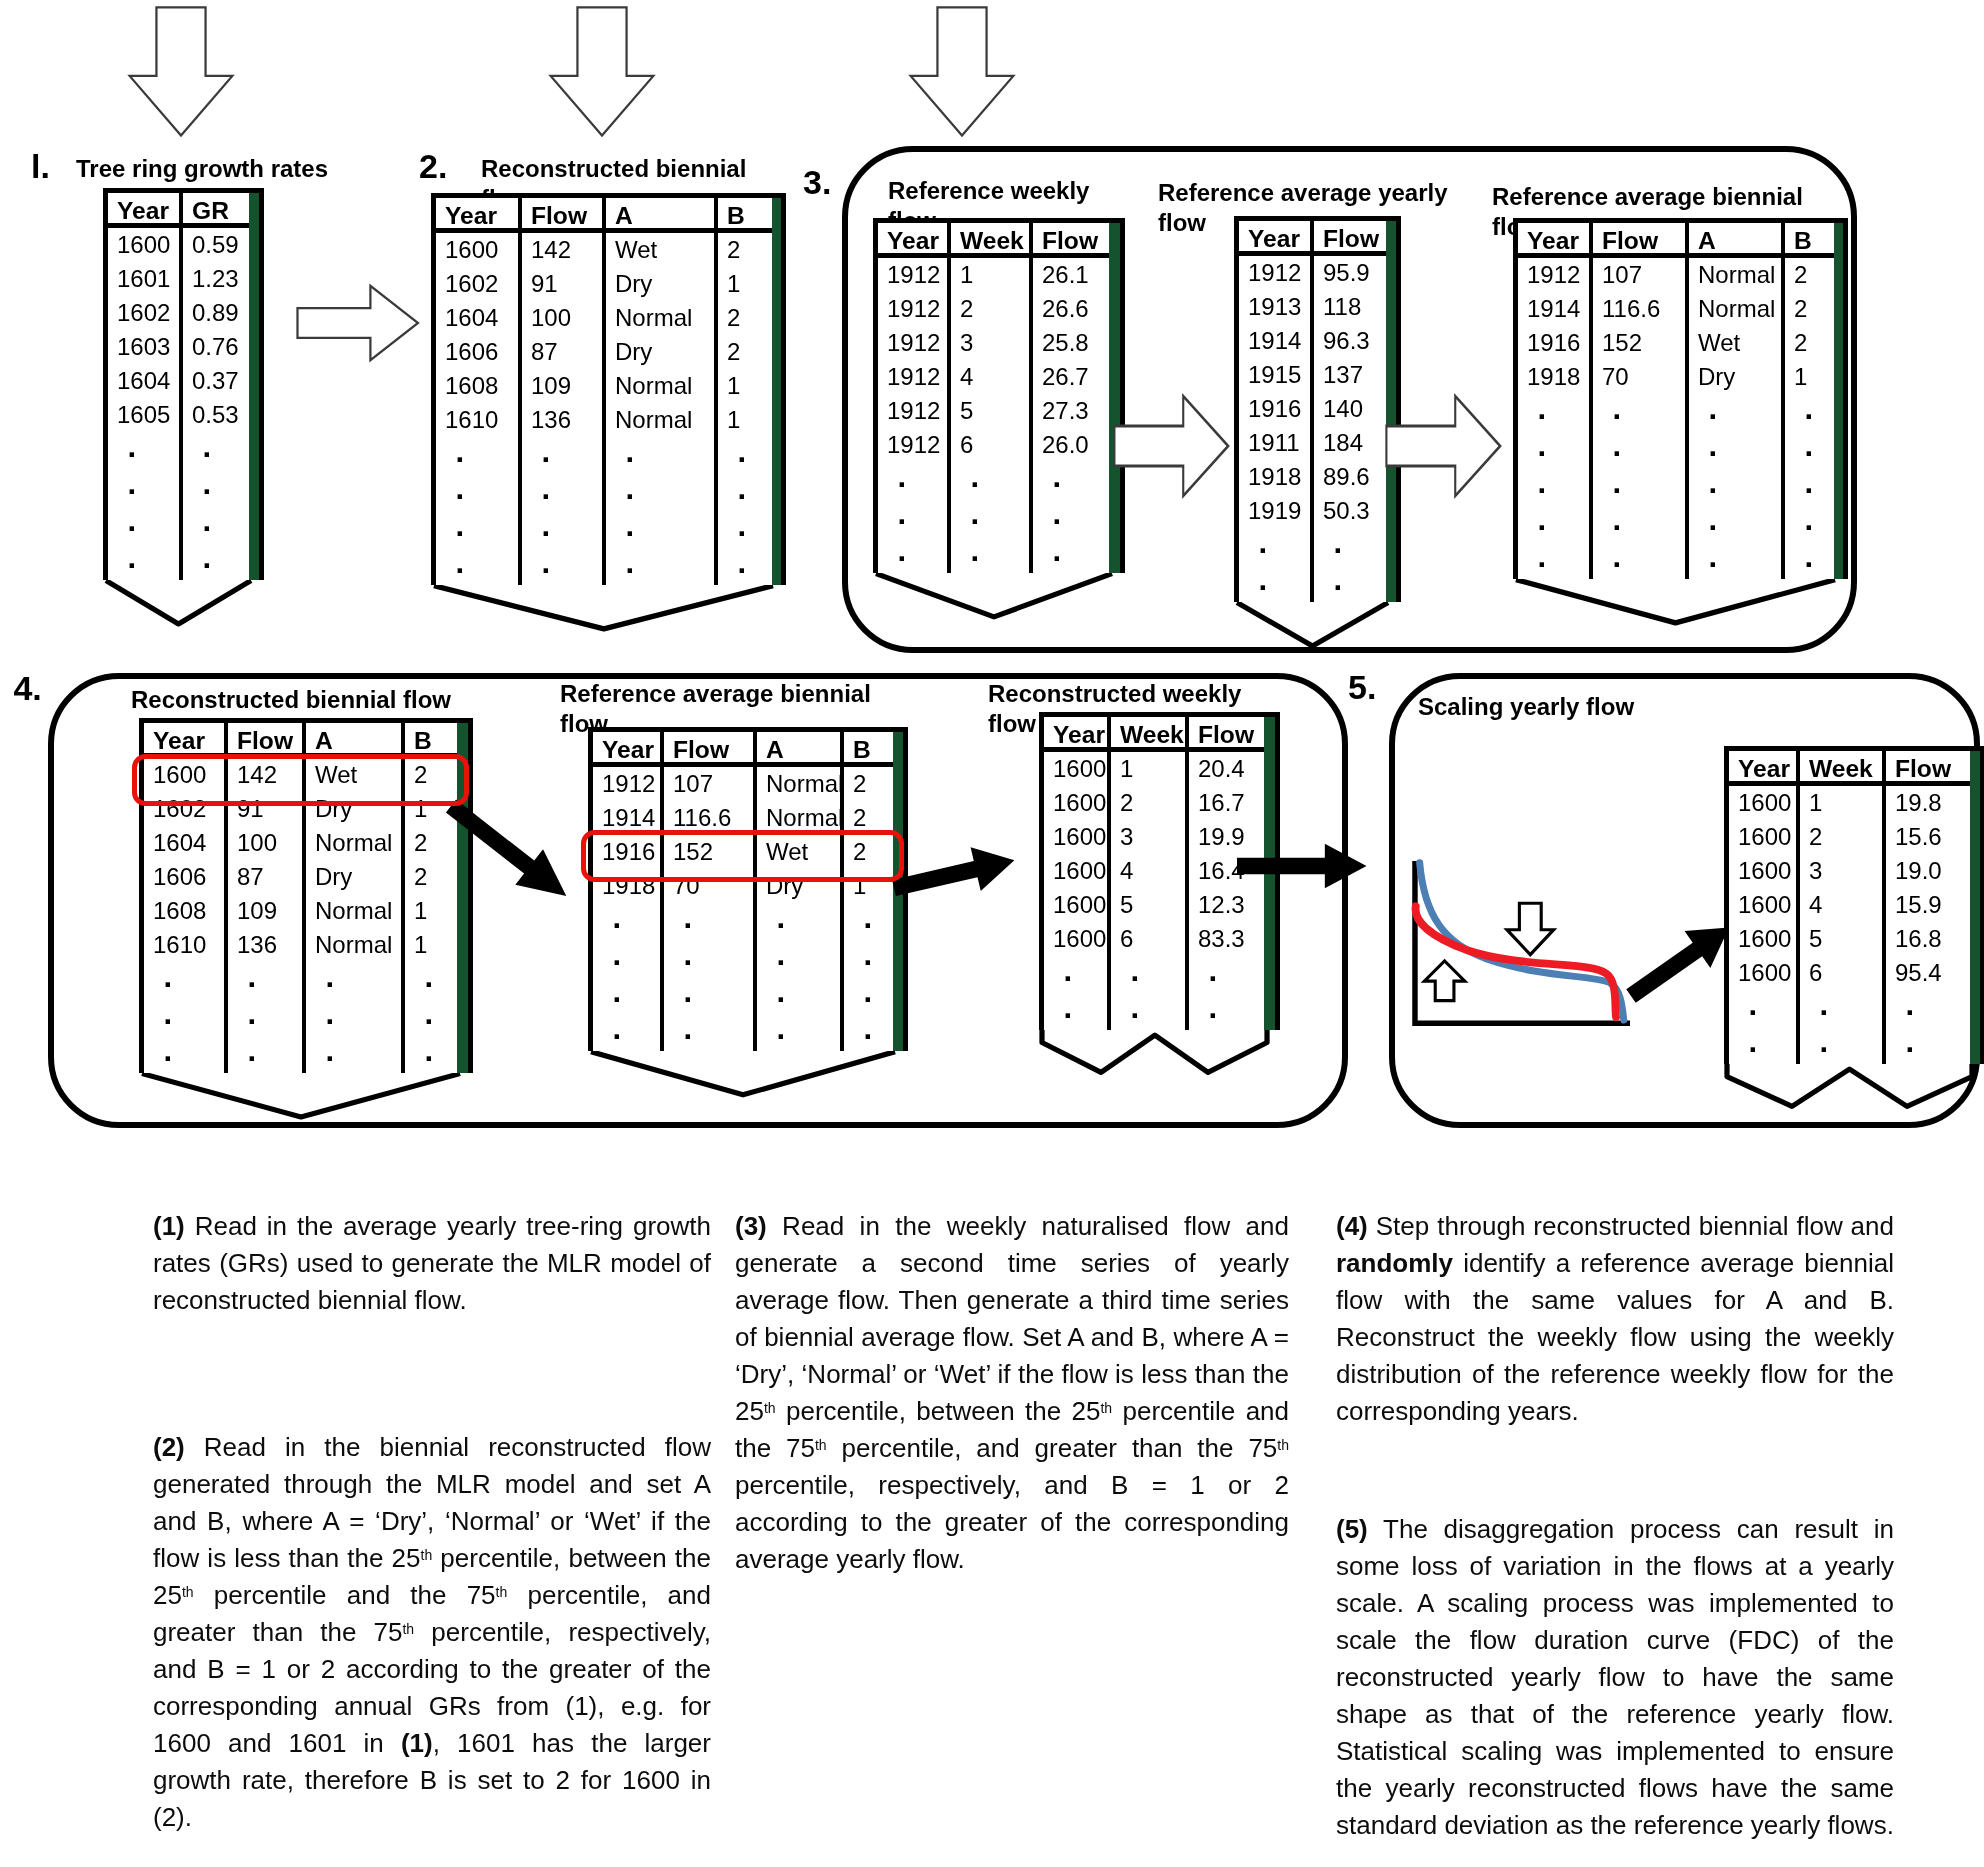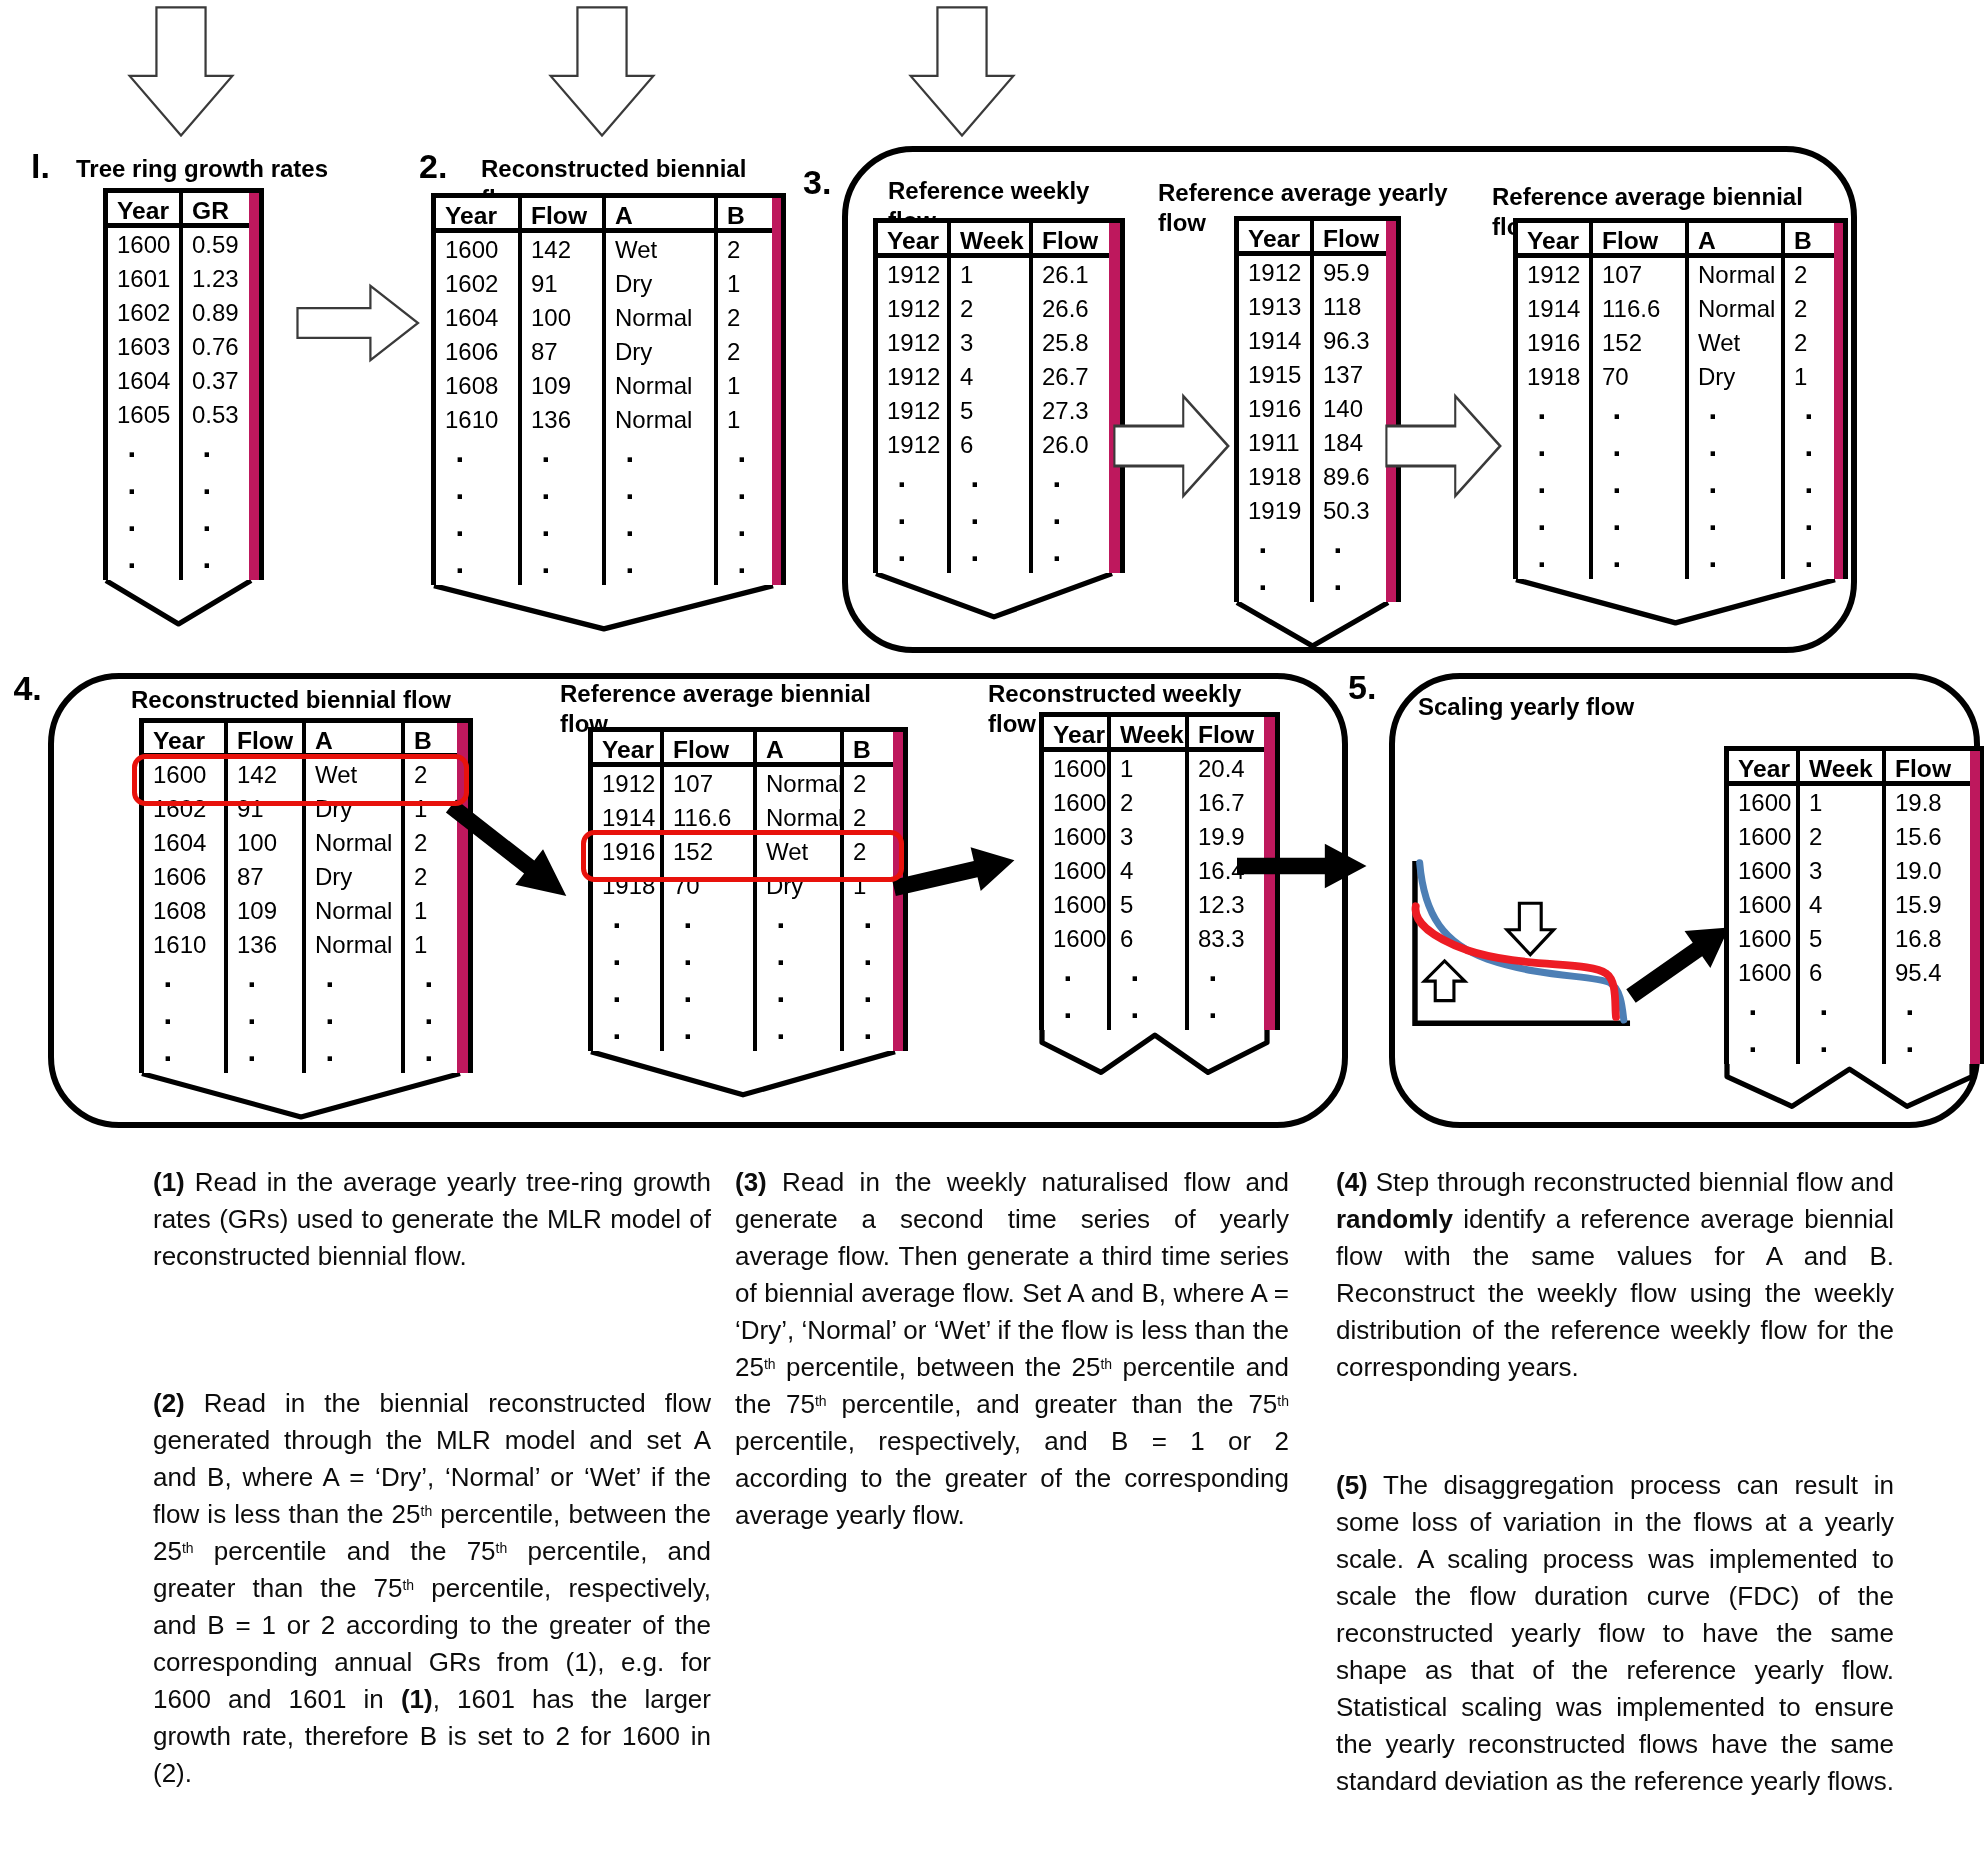--- a/index.html
+++ b/index.html
@@ -2,29 +2,29 @@
 <html style="font-size:12px"><head>
 <meta charset="utf-8">
 <style>
   html,body{margin:0;padding:0;background:#fff;}
   .canvas{position:relative;width:1985px;height:1868px;background:#fff;overflow:hidden;
           font-family:"Liberation Sans", sans-serif;color:#000;}
   .steplabel{position:absolute;font-weight:700;font-size:34px;line-height:36px;}
   .ttl{position:absolute;font-weight:700;font-size:24px;line-height:30px;}
   .rbox{position:absolute;border:6px solid #000;border-radius:71px;}
   .ribbon{position:absolute;}
-  .tbl{display:grid;border:5.2px solid #000;border-bottom:none;background:#be185d;position:relative;}
+  .tbl{display:grid;border:5.2px solid #000;border-bottom:none;background:#14532d;position:relative;}
   .cell{box-sizing:border-box;height:34px;font-size:24px;line-height:34px;padding-left:9px;white-space:nowrap;background:#fff;}
   .cell.head{height:35px;font-weight:700;font-size:24.6px;line-height:35px;border-bottom:5.2px solid #000;}
   .cell.sep{border-right:4.5px solid #000;}
   .cell.dots{height:auto;display:flex;flex-direction:column;}
   .dot{height:37px;font-size:31px;font-weight:700;line-height:30px;padding-left:10.4px;}
   .hl{position:absolute;border:5.2px solid #e8120c;border-radius:13.4px;pointer-events:none;z-index:3;}
   .tailsvg{display:block;margin-top:-0.7px;}
-  .para{position:absolute;font-size:26px;line-height:37px;text-align:justify;color:#0c0c0c;}
+  .para{position:absolute;font-size:26px;line-height:37px;text-align:justify;color:#0c0c0c;margin-top:44px;}
   .para b{font-weight:700;}
   .para sup{font-size:14px;line-height:0;vertical-align:6.7px;}
   svg.icon{position:absolute;overflow:visible;}
 </style>
 </head>
 <body>
 
 <div class="canvas">
 
   <svg class="icon" style="left:128px;top:6px;width:106px;height:131px" viewBox="0 0 142 176">

